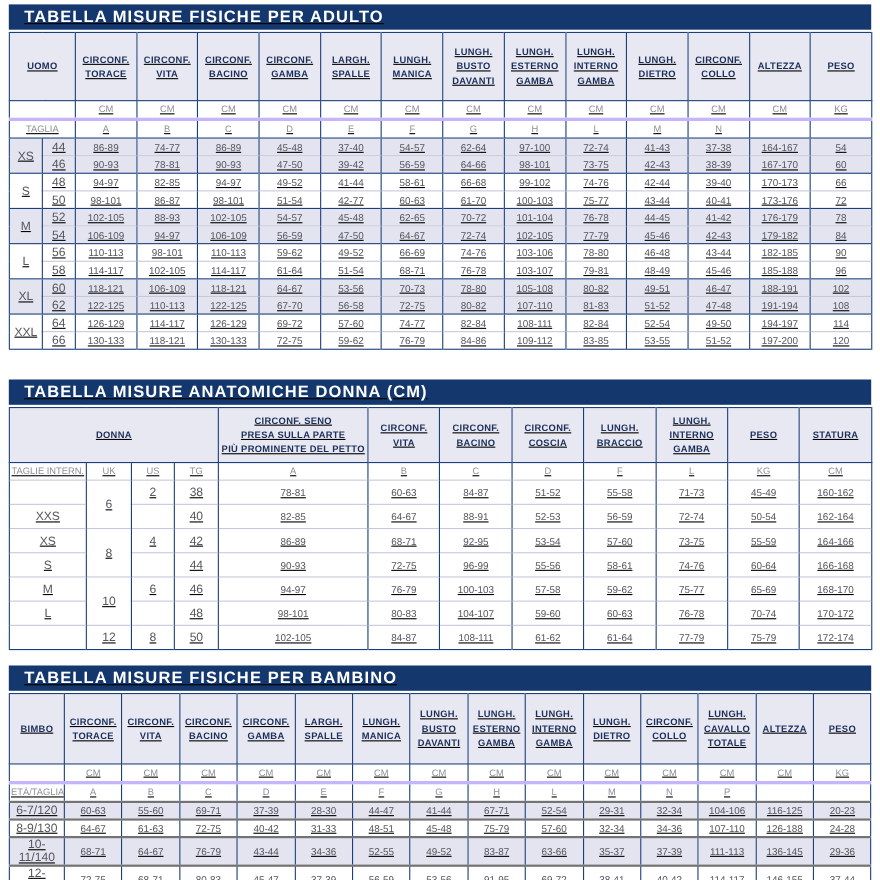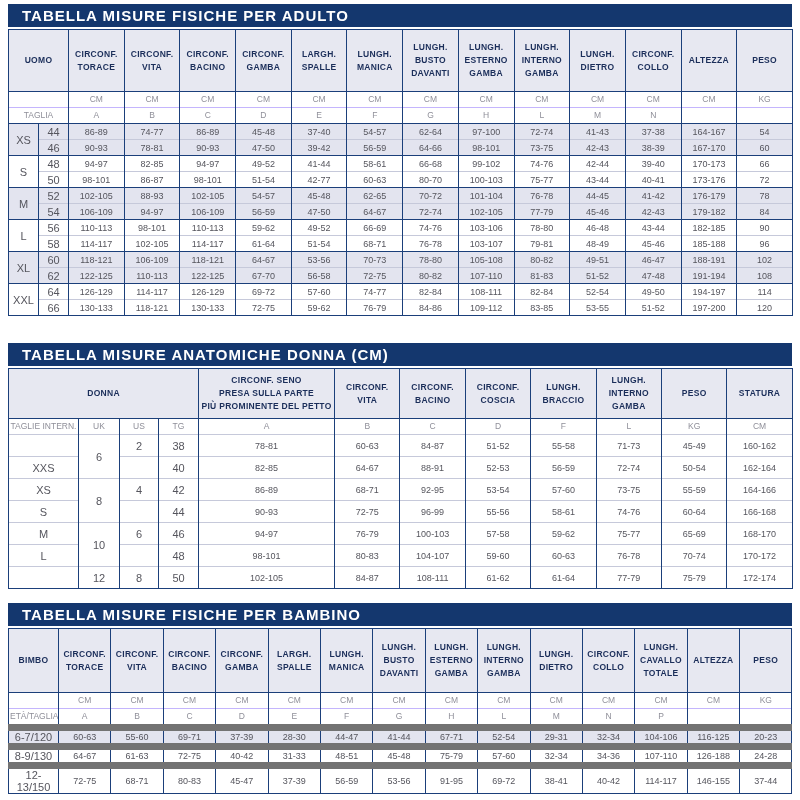--- a/index.html
+++ b/index.html
@@ -1,17 +1,17 @@
 <!DOCTYPE html>
 <html><head>
 <meta charset="utf-8">
 <style>
   html,body{margin:0;padding:0;background:#ffffff;}
   body{width:800px;height:800px;font-family:"Liberation Sans",sans-serif;overflow:hidden;}
-  .page{width:800px;height:768px;background:#fff;box-sizing:border-box;padding:4px 24px 0 8px;}
+  .page{width:800px;height:768px;background:#fff;box-sizing:border-box;padding:4px 24px 0 8px;text-decoration:underline;}
   .table-wrap{width:784px;}
   .wrap-adulto{margin-bottom:26px;}
   .wrap-donna{margin-bottom:14px;margin-top:27px;}
   .title-bar{
     background:#14376e;color:#ffffff;font-weight:bold;
     font-size:15px;letter-spacing:1px;line-height:23px;height:23px;
     padding-left:14px;box-sizing:border-box;margin-bottom:2px;
     white-space:nowrap;overflow:hidden;
   }
   table.t{border-collapse:collapse;width:784px;table-layout:fixed;background:#fff;
@@ -25,28 +25,28 @@
     background:#e7e8f1;color:#1b2e5a;font-weight:bold;font-size:8.5px;
     letter-spacing:0.3px;white-space:pre-line;line-height:1.5;
     border-bottom:1px solid #1b3f7a;
   }
   .t-adulto th.colhead{height:62px;}
   .t-donna  th.colhead{height:50px;}
   .t-bambino th.colhead{height:64px;}
   tr.units-row td, tr.letters-row td, tr.subhead-row td{
     background:#ffffff;color:#8f8f99;font-size:8.5px;height:15px;line-height:15px;
   }
-  tr.letters-row{border-top:1px solid #c4b5fd;}
+  tr.letters-row{border-top:3px solid #c4b5fd;}
   tbody td{color:#55555d;font-size:9px;}
   .t-adulto tbody td{height:16px;}
   .t-donna  tbody td{height:22px;}
   .t-bambino tbody td{height:16px;}
   tbody tr{border-top:1px solid #c6c9da;}
   tbody tr.gstart{border-top:1px solid #1b3f7a;}
-  .t-bambino tbody tr{border-top:7px solid #737373;}
+  .t-bambino tbody tr{border-top:2px solid #737373;}
   tr.shaded td{background:#e3e4ef;}
   td.glabel,td.rowlabel{color:#55555d;font-size:11px;}
 </style>
 </head>
 <body>
 
 <div class="page">
 
   <div class="table-wrap wrap-adulto">
     <div class="title-bar">TABELLA MISURE FISICHE PER ADULTO</div>
@@ -184,21 +184,21 @@
             <td>66</td>
           </tr>
           <tr>
             <td class="rowlabel">50</td>
             <td>98-101</td>
             <td>86-87</td>
             <td>98-101</td>
             <td>51-54</td>
             <td>42-77</td>
             <td>60-63</td>
-            <td>80-70</td>
+            <td>61-70</td>
             <td>100-103</td>
             <td>75-77</td>
             <td>43-44</td>
             <td>40-41</td>
             <td>173-176</td>
             <td>72</td>
           </tr>
           <tr class="shaded gstart">
             <td class="glabel" rowspan="2">M</td>
             <td class="rowlabel">52</td>
@@ -604,20 +604,37 @@
             <td>48-51</td>
             <td>45-48</td>
             <td>75-79</td>
             <td>57-60</td>
             <td>32-34</td>
             <td>34-36</td>
             <td>107-110</td>
             <td>126-188</td>
             <td>24-28</td>
           </tr>
+          <tr class="shaded">
+            <td class="rowlabel">10-11/140</td>
+            <td>68-71</td>
+            <td>64-67</td>
+            <td>76-79</td>
+            <td>43-44</td>
+            <td>34-36</td>
+            <td>52-55</td>
+            <td>49-52</td>
+            <td>83-87</td>
+            <td>63-66</td>
+            <td>35-37</td>
+            <td>37-39</td>
+            <td>111-113</td>
+            <td>136-145</td>
+            <td>29-36</td>
+          </tr>
           <tr>
             <td class="rowlabel">12-13/150</td>
             <td>72-75</td>
             <td>68-71</td>
             <td>80-83</td>
             <td>45-47</td>
             <td>37-39</td>
             <td>56-59</td>
             <td>53-56</td>
             <td>91-95</td>

